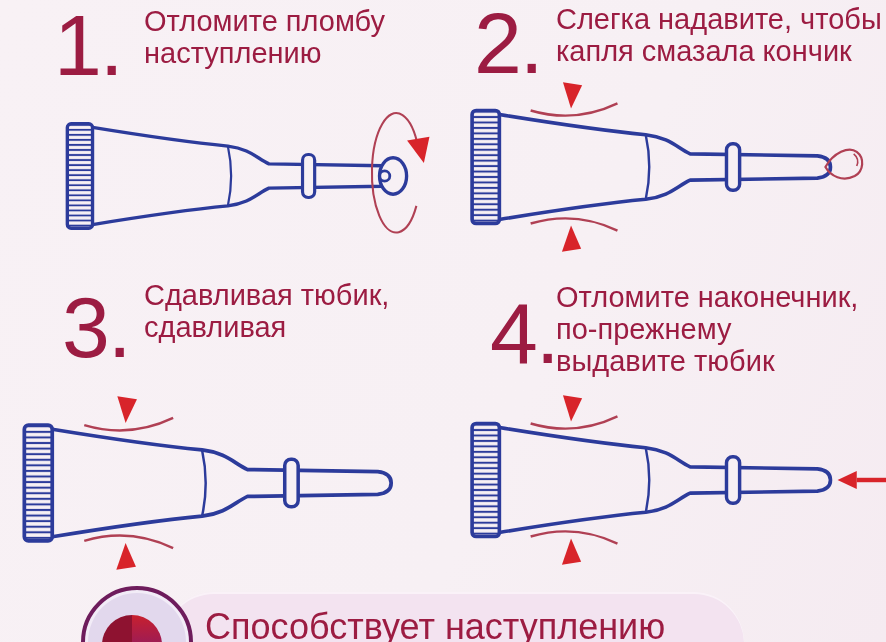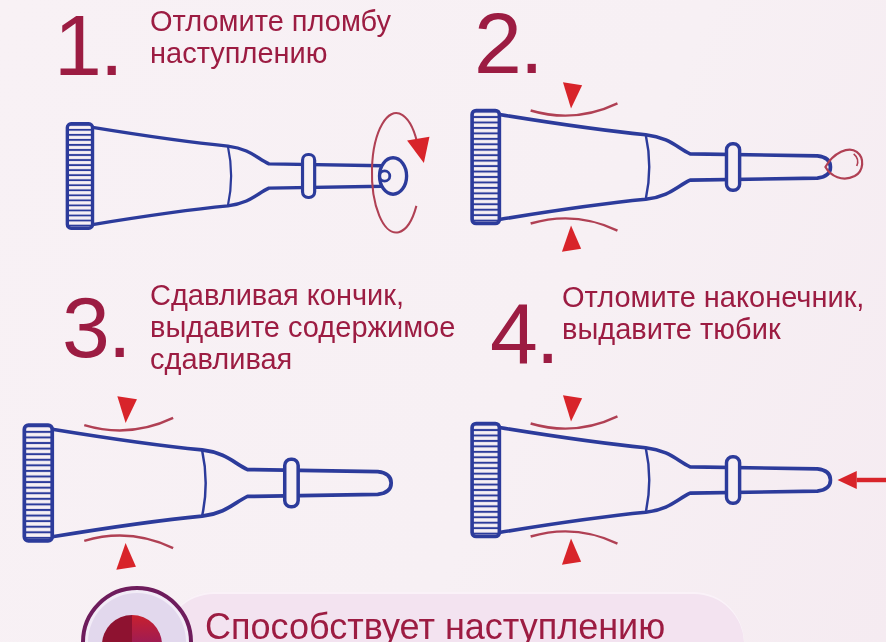--- a/index.html
+++ b/index.html
@@ -18,21 +18,21 @@
     font-weight:400;
     letter-spacing:-2px;
     color:#9c1c42;
   }
   .step-text{
     font-size:29px;
     line-height:32px;
     font-weight:400;
     color:#9c1c42;
   }
-  .step-text .line{display:block;margin-left:6px;}
+  .step-text .line{display:block;}
   
   .n1{left:54px;top:2px;}
   .t1{left:144px;top:5px;}
   .n2{left:474px;top:0px;}
   .t2{left:556px;top:3px;}
   .n3{left:62px;top:284px;}
   .t3{left:144px;top:279px;}
   .n4{left:490px;top:290px;}
   .t4{left:556px;top:281px;}
   
@@ -122,42 +122,46 @@
   <div class="abs step-text t1">
     <span class="line">Отломите пломбу</span>
     <span class="line">наступлению</span>
   </div>
   <svg class="abs tube1" viewBox="0 0 420 180">
     <use href="#tubeSealed"></use>
     <use href="#twistArrow"></use>
   </svg>
 
   <div class="abs step-number n2">2.</div>
+  <div class="abs step-text t2">
+    <span class="line">Слегка надавите, чтобы</span>
+    <span class="line">капля смазала кончик</span>
+  </div>
   <svg class="abs tube2" viewBox="0 0 420 180">
     <use href="#tubeOpen"></use>
     <use href="#squeezeTop"></use>
     <use href="#squeezeBottom"></use>
     <use href="#dropIcon"></use>
   </svg>
 
   <div class="abs step-number n3">3.</div>
   <div class="abs step-text t3">
-    <span class="line">Сдавливая кончик,</span>
-    <span class="line">выдавите содержимое</span>
+    <span class="line">Сдавливая тюбик,</span>
     <span class="line">сдавливая</span>
   </div>
   <svg class="abs tube3" viewBox="0 0 420 180">
     <use href="#tubeOpen"></use>
     <use href="#squeezeTop"></use>
     <use href="#squeezeBottom"></use>
   </svg>
 
   <div class="abs step-number n4">4.</div>
   <div class="abs step-text t4">
     <span class="line">Отломите наконечник,</span>
+    <span class="line">по-прежнему</span>
     <span class="line">выдавите тюбик</span>
   </div>
   <svg class="abs tube4" viewBox="0 0 420 180">
     <use href="#tubeOpen"></use>
     <use href="#squeezeTop"></use>
     <use href="#squeezeBottom"></use>
     <use href="#pullArrow"></use>
   </svg>
 
   <div class="abs banner"></div>

